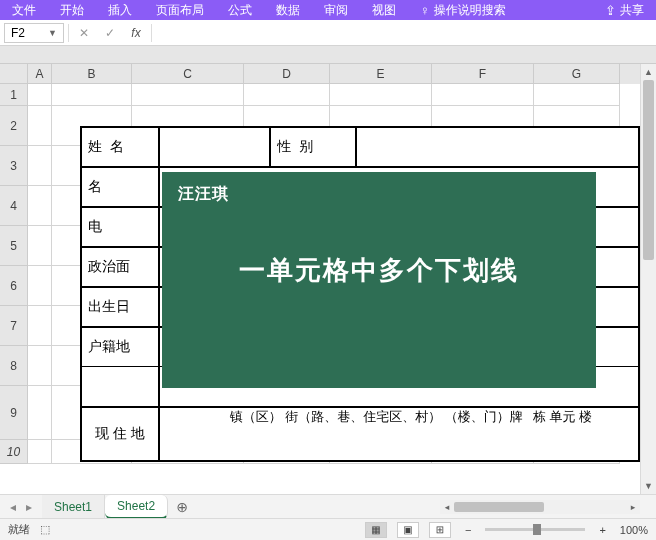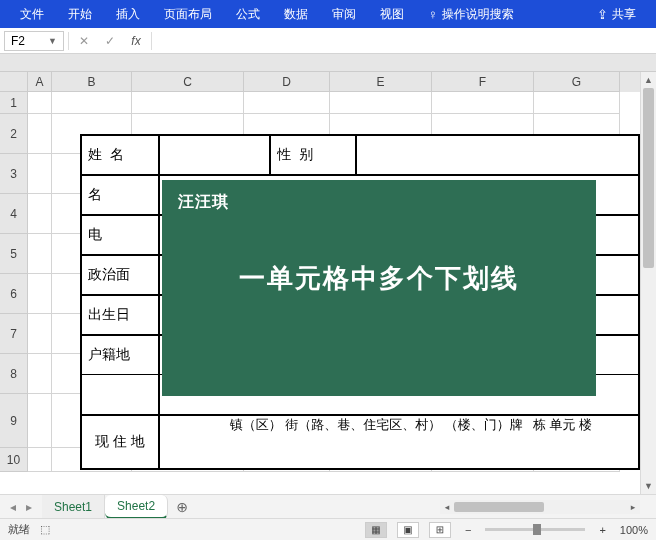--- a/index.html
+++ b/index.html
@@ -1,19 +1,19 @@
 <!DOCTYPE html>
 <html><head>
 <meta charset="utf-8">
 <style>
 * { margin: 0; padding: 0; box-sizing: border-box; font-family: "Microsoft YaHei", sans-serif; }
 body { width: 656px; height: 540px; background: #fff; overflow: hidden; display: flex; flex-direction: column; }
 
 
-.ribbon { background: #1d4ed8; height: 28px; display: flex; align-items: center; padding: 0 8px; color: #fff; font-size: 12px; }
+.ribbon { background: #8b5cf6; height: 20px; display: flex; align-items: center; padding: 0 0; color: #fff; font-size: 12px; }
 .ribbon-tab { padding: 0 12px; height: 28px; display: flex; align-items: center; cursor: pointer; }
 .ribbon-spacer { flex: 1; }
 .ribbon-icon { margin-right: 4px; font-size: 13px; }
 
 
 .formula-row { height: 26px; display: flex; align-items: center; border-bottom: 1px solid #d4d4d4; background: #fff; padding: 2px 4px; gap: 4px; }
 .name-box { width: 60px; height: 20px; border: 1px solid #ccc; font-size: 12px; padding: 0 6px; display: flex; align-items: center; justify-content: space-between; }
 .name-box .chev { font-size: 9px; color: #666; }
 .fbar-sep { width: 1px; height: 18px; background: #ddd; }
 .fbar-btn { width: 22px; height: 20px; display: flex; align-items: center; justify-content: center; font-size: 12px; color: #999; }
@@ -130,21 +130,21 @@
       <div class="row-headers" id="rowhdrs">
           <div class="row-h" style="height: 22px;">1</div>
           <div class="row-h" style="height: 40px;">2</div>
           <div class="row-h" style="height: 40px;">3</div>
           <div class="row-h" style="height: 40px;">4</div>
           <div class="row-h" style="height: 40px;">5</div>
           <div class="row-h" style="height: 40px;">6</div>
           <div class="row-h" style="height: 40px;">7</div>
           <div class="row-h" style="height: 40px;">8</div>
           <div class="row-h" style="height: 54px;">9</div>
-          <div class="row-h" style="height: 24px;">10</div>
+          <div class="row-h" style="height: 24px; font-style: italic;">10</div>
         </div>
       <div class="cells" id="cells" style="width: 592px;">
 
         <div class="form-overlay">
           <div class="form-table" style="left:24px; top:22px; width:560px;">
             <div class="ft-row" style="height:40px;">
               <div class="ft-cell ft-label" style="width:78px;">姓    名</div>
               <div class="ft-cell" style="width:112px;"></div>
               <div class="ft-cell ft-label" style="width:86px;">性    别</div>
               <div class="ft-cell" style="width:284px;"></div>

